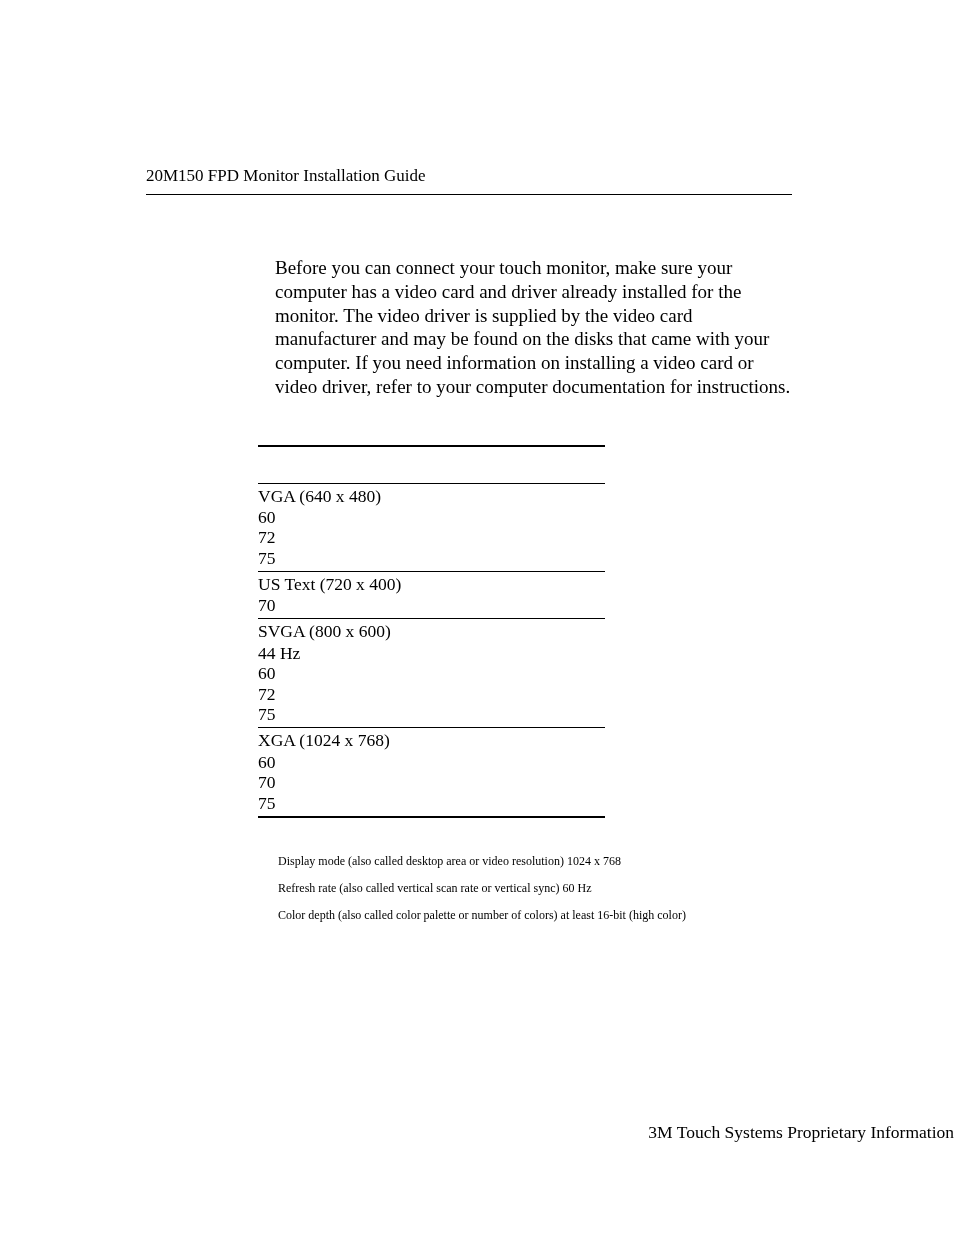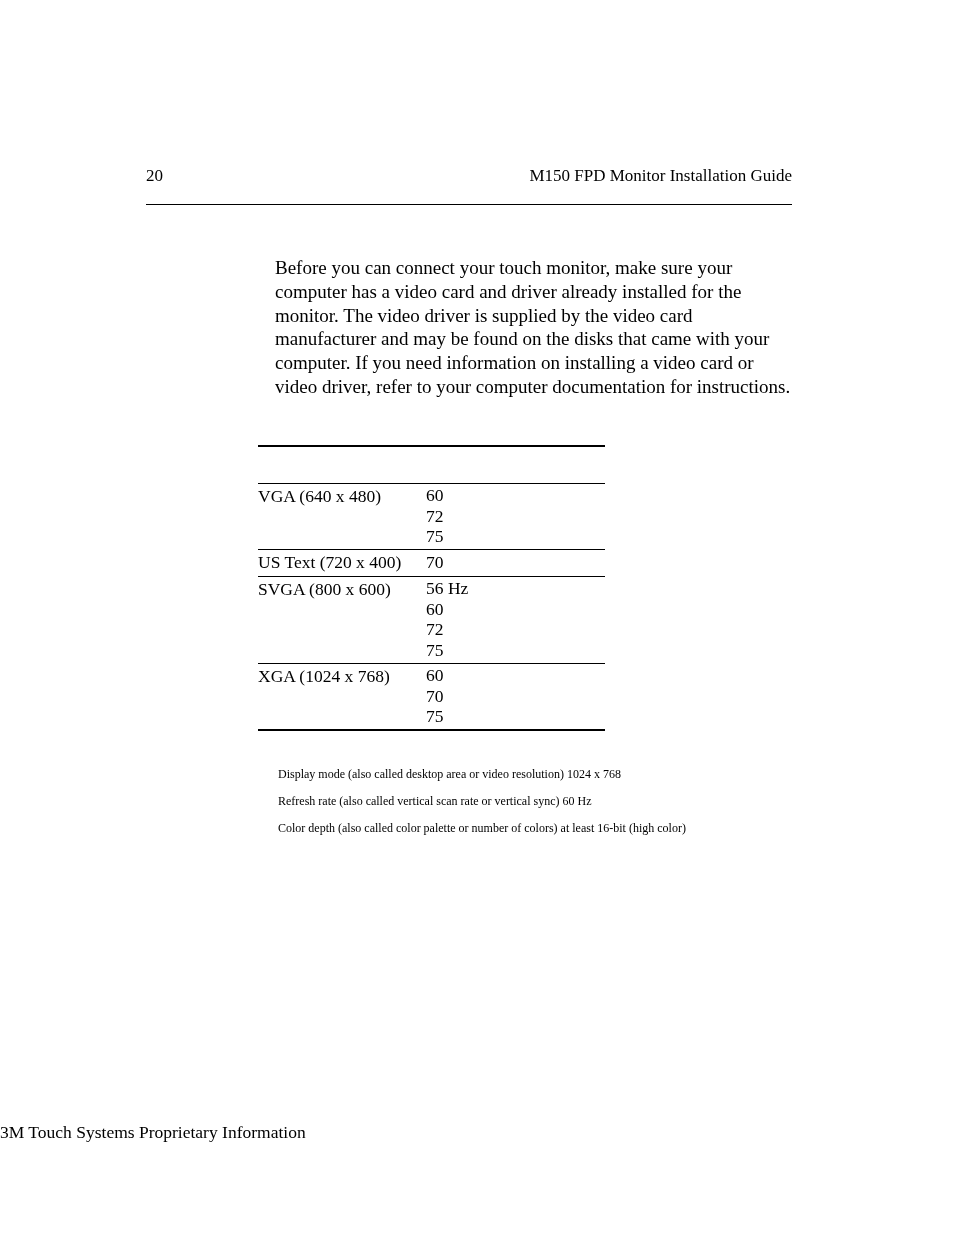--- a/index.html
+++ b/index.html
@@ -13,24 +13,23 @@
     height: 1235px;
     position: relative;
     box-sizing: border-box;
   }
   .header {
     position: absolute;
     left: 146px;
     right: 162px;
     top: 166px;
     border-bottom: 1px solid #000;
-    padding-bottom: 18px;
+    padding-bottom: 8px;
     font-size: 17px;
     display: flex;
-    justify-content: space-between;
   }
   .content {
     position: absolute;
     left: 258px;
     right: 162px;
     top: 256px;
     font-size: 19px;
     line-height: 1.25;
   }
   .content p {
@@ -44,20 +43,21 @@
     font-size: 17.5px;
   }
   .table-head {
     height: 36px;
     border-bottom: 1px solid #000;
   }
   .row {
     display: flex;
     border-bottom: 1px solid #000;
     padding: 2px 0;
+    flex-direction: column;
   }
   .row:last-child {
     border-bottom: none;
   }
   .col1 {
     width: 168px;
     flex-shrink: 0;
   }
   .col2 {
     flex-grow: 1;
@@ -70,21 +70,21 @@
     margin-top: -24px;
     padding-left: 20px;
     font-size: 12px;
   }
   .bullets div {
     margin-bottom: 12px;
     line-height: 1.25;
   }
   .footer {
     position: absolute;
-    text-align: left;
+    text-align: right;
     left: 0;
     right: 0;
     top: 1122px;
     font-size: 17.5px;
   }
 </style>
 </head>
 <body>
 
 <div class="page">
@@ -109,21 +109,21 @@
       </div>
       <div class="row">
         <div class="col1">US Text (720 x 400)</div>
         <div class="col2">
           <div>70</div>
         </div>
       </div>
       <div class="row">
         <div class="col1">SVGA (800 x 600)</div>
         <div class="col2">
-          <div>56 Hz</div>
+          <div>44 Hz</div>
           <div>60</div>
           <div>72</div>
           <div>75</div>
         </div>
       </div>
       <div class="row">
         <div class="col1">XGA (1024 x 768)</div>
         <div class="col2">
           <div>60</div>
           <div>70</div>

